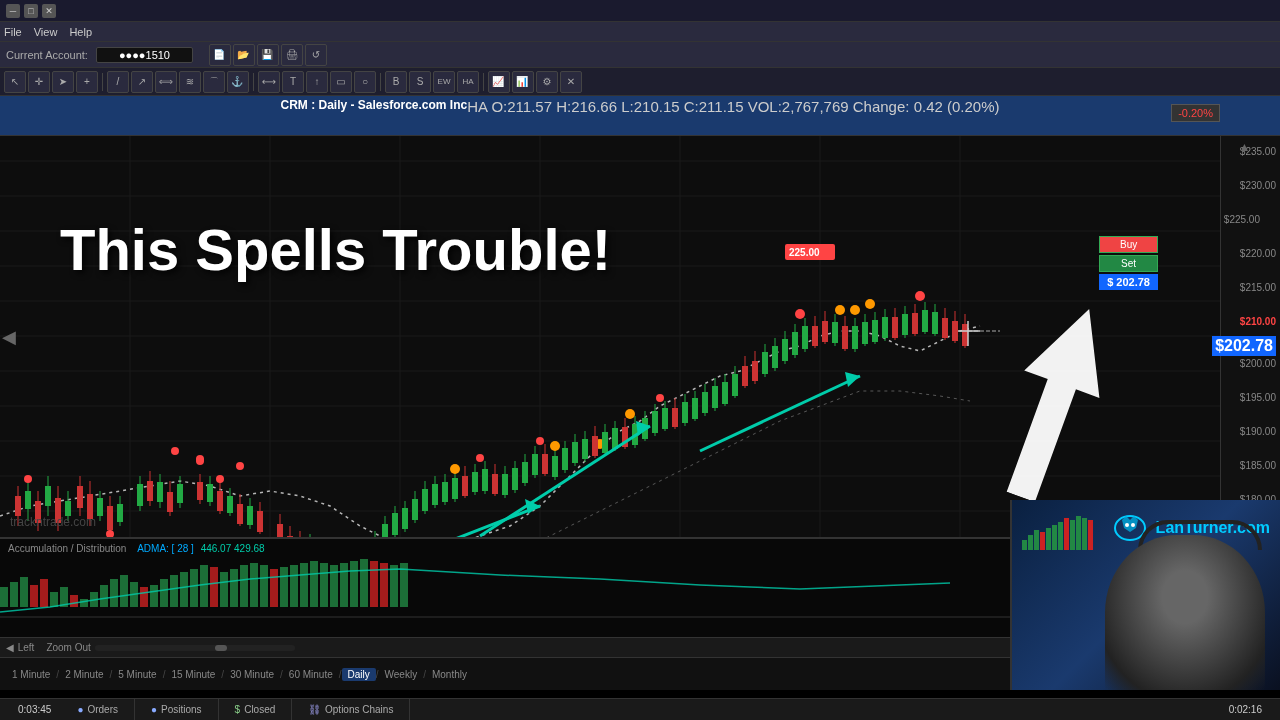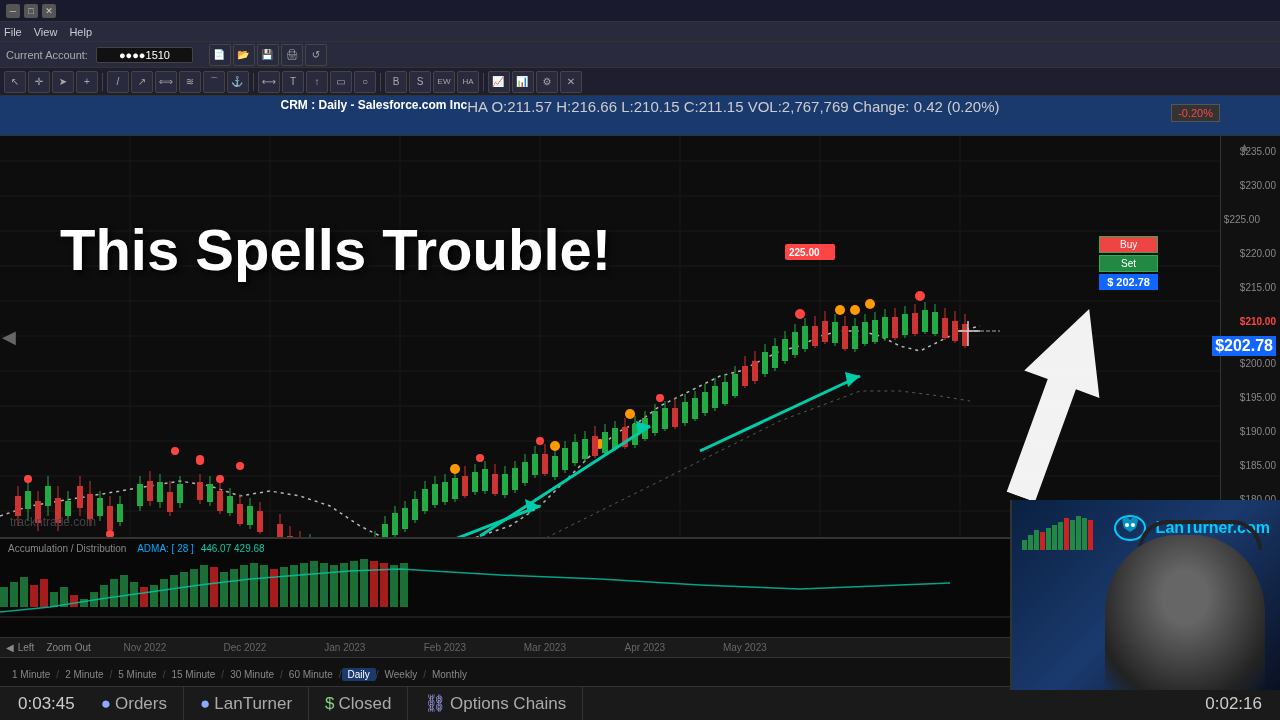--- a/index.html
+++ b/index.html
@@ -756,29 +756,20 @@
 
       <line x1="0" y1="60" x2="100%" y2="60" stroke="#333" stroke-width="1"></line>
     </svg>
   </div>
 
   <div id="bottom-controls" style="background:#1a1a1a; height:20px; display:flex; align-items:center; padding:0 6px; gap:4px; font-size:10px; color:#888; border-top:1px solid #333;">
     <span style="cursor:pointer;">◀</span>
     <span>Left</span>
     <span style="margin-left:8px;">Zoom Out</span>
 
-    <div style="flex:1; display:flex; align-items:center; overflow:hidden;">
-      <span style="min-width:100px; text-align:center; color:#666; font-size:10px;">Nov 2022</span>
-      <span style="min-width:100px; text-align:center; color:#666; font-size:10px;">Dec 2022</span>
-      <span style="min-width:100px; text-align:center; color:#666; font-size:10px;">Jan 2023</span>
-      <span style="min-width:100px; text-align:center; color:#666; font-size:10px;">Feb 2023</span>
-      <span style="min-width:100px; text-align:center; color:#666; font-size:10px;">Mar 2023</span>
-      <span style="min-width:100px; text-align:center; color:#666; font-size:10px;">Apr 2023</span>
-      <span style="min-width:100px; text-align:center; color:#666; font-size:10px;">May 2023</span>
-    </div>
 
     <div style="height:6px; width:200px; background:#222; border-radius:3px; position:relative; margin-right:8px;">
       <div style="position:absolute; left:60%; width:12px; height:6px; background:#555; border-radius:3px;"></div>
     </div>
   </div>
 
   <div id="timeframe-bar" style="background:#111; height:20px; display:flex; align-items:center; padding:16px 6px; gap:0; font-size:10px; color:#888; border-top:1px solid #333;">
     <span class="tf-btn">1 Minute</span>
     <span style="color:#444;">/</span>
     <span class="tf-btn">2 Minute</span>
@@ -793,29 +784,29 @@
     <span style="color:#444;">/</span>
     <span class="tf-btn active">Daily</span>
     <span style="color:#444;">/</span>
     <span class="tf-btn">Weekly</span>
     <span style="color:#444;">/</span>
     <span class="tf-btn">Monthly</span>
   </div>
 
 </div>
 
-<div id="statusbar" style="background:#1a1a1a; height:34px; display:flex; align-items:center; font-size:17px; color:#aaa; border-top:1px solid #333; position:absolute; bottom:0; left:0; right:0;text-align:center;">
+<div id="statusbar" style="background:#1a1a1a; height:22px; display:flex; align-items:center; font-size:10px; color:#aaa; border-top:1px solid #333; position:absolute; bottom:0; left:0; right:0;text-align:center;">
   <div style="padding:0 10px; color:#ccc;">0:03:45</div>
   <div class="status-tab">
     <span style="color:#88aaff;">●</span>
     <span>Orders</span>
   </div>
   <div class="status-tab">
     <span style="color:#88aaff;">●</span>
-    <span>LanTurner</span>
+    <span>Positions</span>
   </div>
   <div class="status-tab">
     <span style="color:#88cc88;">$</span>
     <span>Closed</span>
   </div>
   <div class="status-tab">
     <span style="color:#aaaaff;">⛓</span>
     <span>Options Chains</span>
   </div>
   <div style="margin-left:auto; padding:0 10px; color:#ccc;">0:02:16</div>

